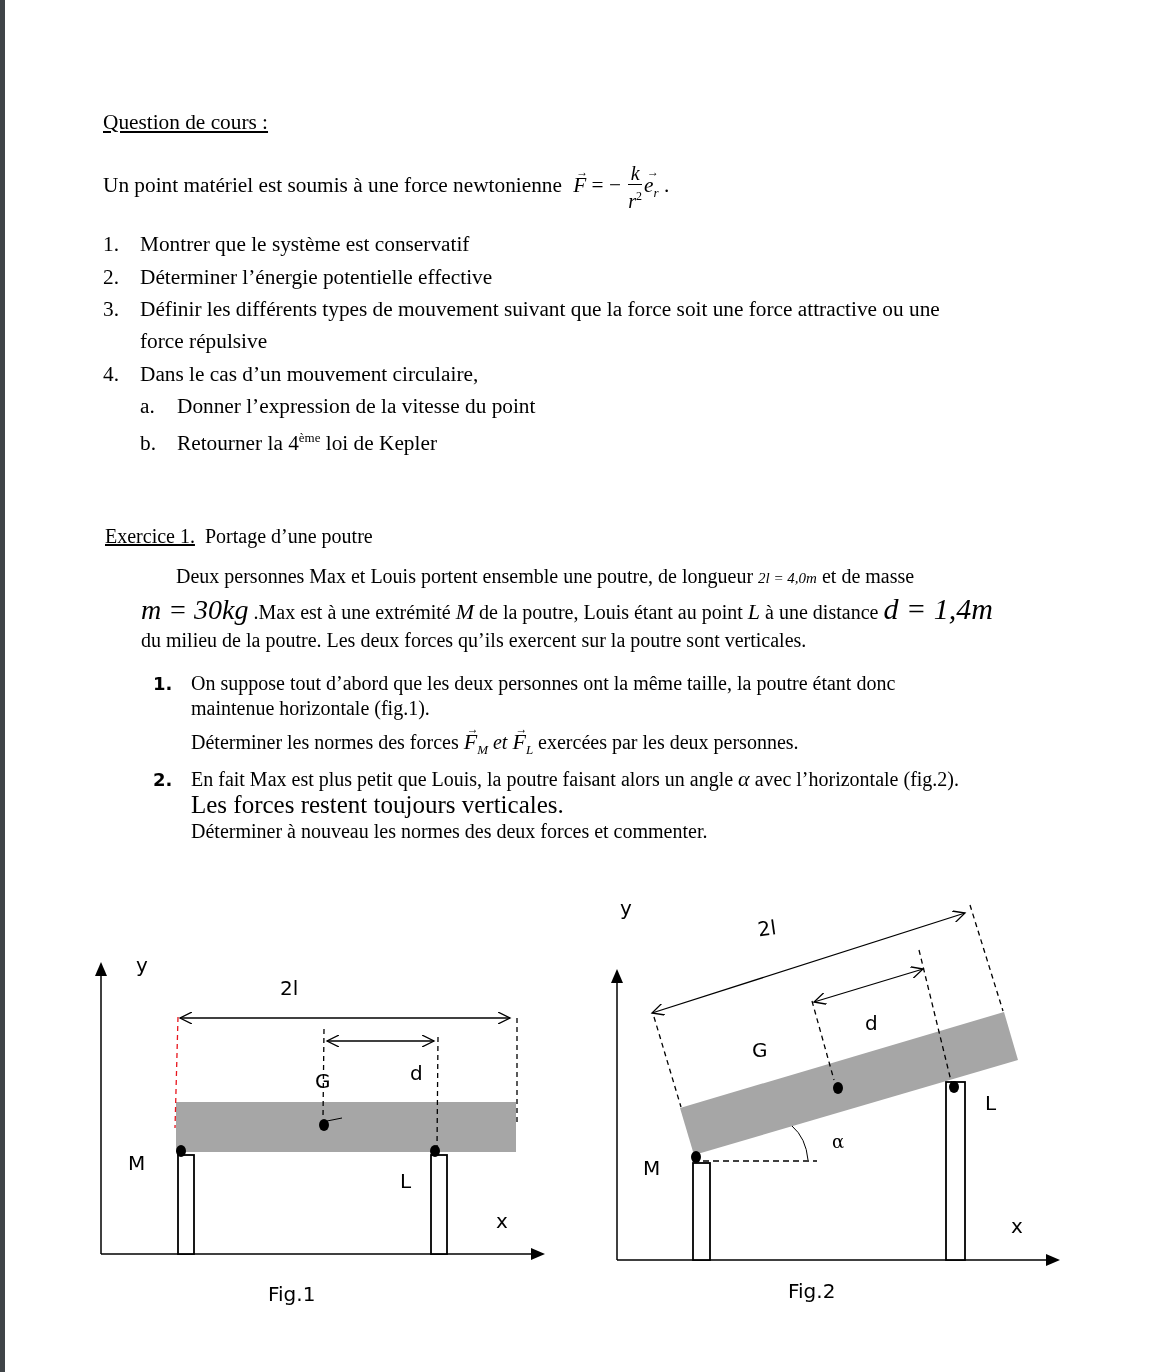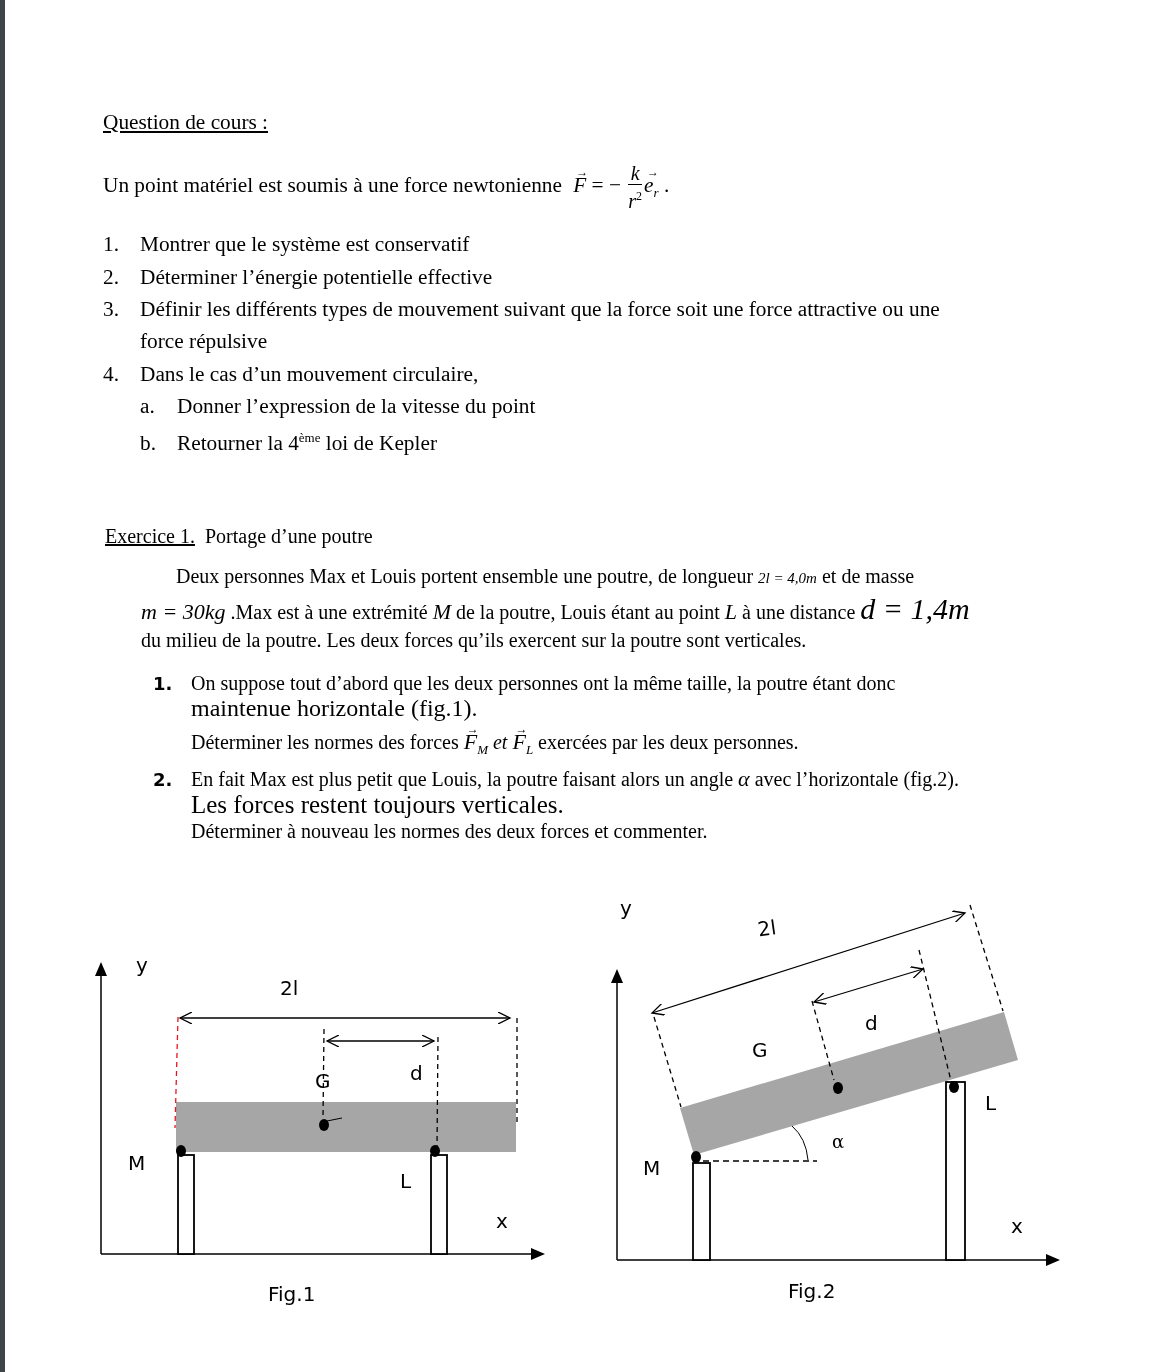--- a/index.html
+++ b/index.html
@@ -53,26 +53,26 @@
 <div class="t" style="left:140px; top:426px;"><span class="num">b.</span><span>Retourner la 4</span><span class="sup">ème</span><span> loi de Kepler</span></div>
 
 <div class="t" style="left:105px; top:524px; font-size:20px;">
   <span class="u">Exercice 1.</span>&nbsp;&nbsp;<span>Portage d’une poutre</span>
 </div>
 
 <div class="t" style="left:176px; top:564px; font-size:20px;">
   <span>Deux personnes Max et Louis portent ensemble une poutre, de longueur </span><span class="math" style="font-size:15px;">2l = 4,0m</span><span> et de masse</span>
 </div>
 <div class="t" style="left:141px; top:597px; font-size:20px;">
-  <span class="math" style="font-size:22px;">m = 30kg</span><span> .Max est à une extrémité </span><span class="math" style="font-size:22px;">M</span><span> de la poutre, Louis étant au point </span><span class="math" style="font-size:22px;">L</span><span> à une distance </span><span class="math" style="font-size:30px;">d = 1,4m</span>
+  <span class="math" style="font-size:28px;">m = 30kg</span><span> .Max est à une extrémité </span><span class="math" style="font-size:22px;">M</span><span> de la poutre, Louis étant au point </span><span class="math" style="font-size:22px;">L</span><span> à une distance </span><span class="math" style="font-size:30px;">d = 1,4m</span>
 </div>
 <div class="t" style="left:141px; top:628px; font-size:20px;">du milieu de la poutre. Les deux forces qu’ils exercent sur la poutre sont verticales.</div>
 
 <div class="t" style="left:153px; top:671px; font-size:20px;"><span class="sans-num" style="display:inline-block;width:38px;">1.</span><span>On suppose tout d’abord que les deux personnes ont la même taille, la poutre étant donc</span></div>
-<div class="t" style="left:191px; top:696px; font-size:24px;">maintenue horizontale (fig.1).</div>
+<div class="t" style="left:191px; top:696px; font-size:20px;">maintenue horizontale (fig.1).</div>
 <div class="t" style="left:191px; top:730px; font-size:20px;">
   <span>Déterminer les normes des forces </span><span class="vec" style="font-size:22px;">F</span><span class="sub">M</span><span class="math"> et </span><span class="vec" style="font-size:22px;">F</span><span class="sub">L</span><span>  exercées par les deux personnes.</span>
 </div>
 
 <div class="t" style="left:153px; top:767px; font-size:20px;"><span class="sans-num" style="display:inline-block;width:38px;">2.</span><span>En fait Max est plus petit que Louis, la poutre faisant alors un angle </span><span class="math" style="font-size:22px;">α</span><span>  avec l’horizontale (fig.2).</span></div>
 <div class="t" style="left:191px; top:793px; font-size:25px;">Les forces restent toujours verticales.</div>
 <div class="t" style="left:191px; top:819px; font-size:20px;">Déterminer à nouveau les normes des deux forces et commenter.</div>
 
 <svg width="1152" height="1372">
   <defs>

